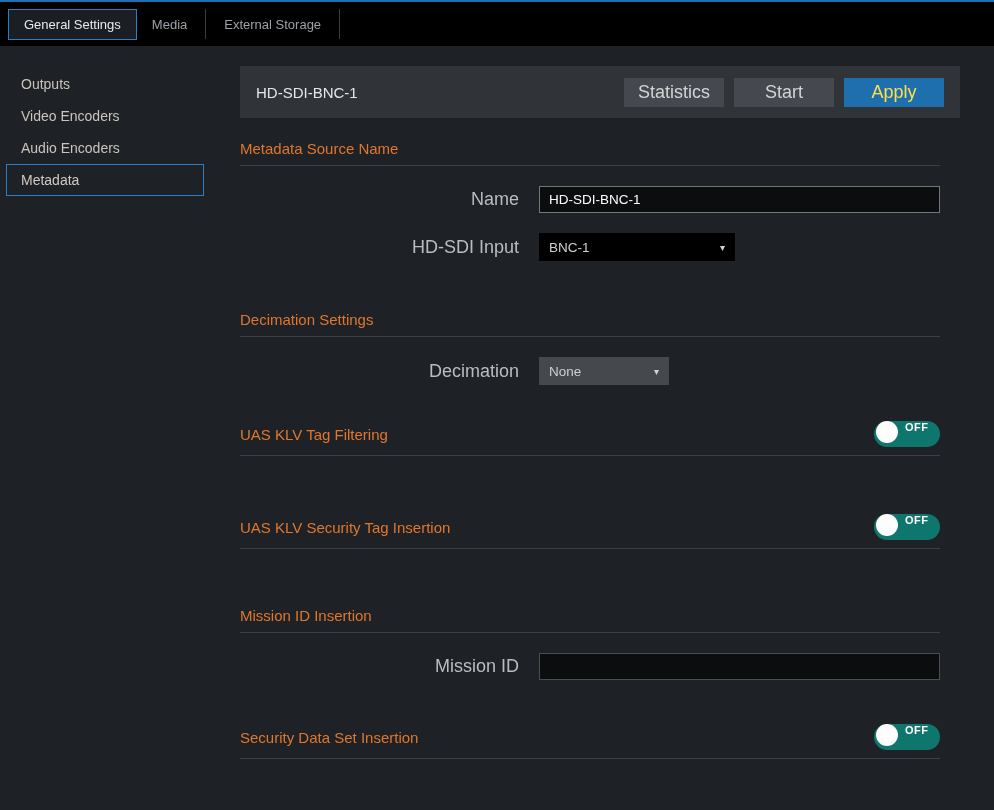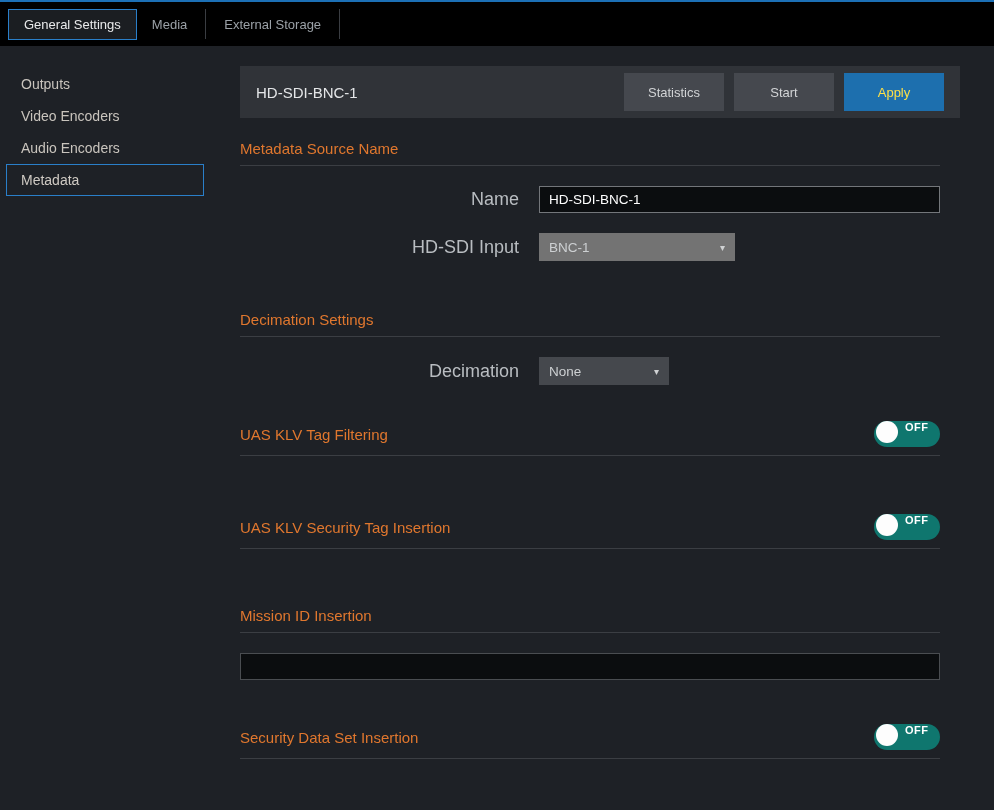--- a/index.html
+++ b/index.html
@@ -60,25 +60,25 @@
     height: 52px;
     background: #303338;
     display: flex;
     align-items: center;
     justify-content: space-between;
     padding: 0 16px 0 16px;
   }
   .panel-title { color: #e4e6e8; font-size: 15px; }
   .header-buttons { display: flex; gap: 10px; }
   .btn {
-    width: 100px; height: 38px;
+    width: 100px; height: 29px;
     background: #45484e;
     color: #d2d4d6;
     border: none;
-    font-size: 13px;
+    font-size: 18px;
     font-family: "Liberation Sans", sans-serif;
     cursor: pointer;
     text-align: center;
   }
   .btn.apply { background: #1d6fae; color: #fde047; }
 
   .section { margin-top: 22px; width: 700px; }
   .section-head {
     display: flex;
     justify-content: space-between;
@@ -109,21 +109,21 @@
     border: 1px solid #73767a;
     color: #ffffff;
     font-size: 13.5px;
     padding: 0 9px;
     font-family: "Liberation Sans", sans-serif;
   }
   .text-input.dim { border-color: #4a4d51; }
 
   .dropdown {
     height: 28px;
-    background: #737373;
+    background: #000000;
     color: #cdd0d2;
     display: flex;
     align-items: center;
     justify-content: space-between;
     padding: 0 10px;
     font-size: 13.5px;
     cursor: pointer;
   }
   .dd-bnc { width: 196px; }
   .dd-none { width: 130px; background: #45484d; gap: 24px; }
@@ -229,20 +229,21 @@
         <span class="state">OFF</span>
       </div>
     </div>
   </div>
 
   <div class="section mt-xl">
     <div class="section-head">
       <div class="section-title">Mission ID Insertion</div>
     </div>
     <div class="form-row">
+      <div class="form-label">Mission ID</div>
       <input class="text-input dim" value="" style="">
     </div>
   </div>
 
   <div class="section mt-sd">
     <div class="section-head">
       <div class="section-title">Security Data Set Insertion</div>
       <div class="toggle">
         <div class="knob"></div>
         <span class="state">OFF</span>

